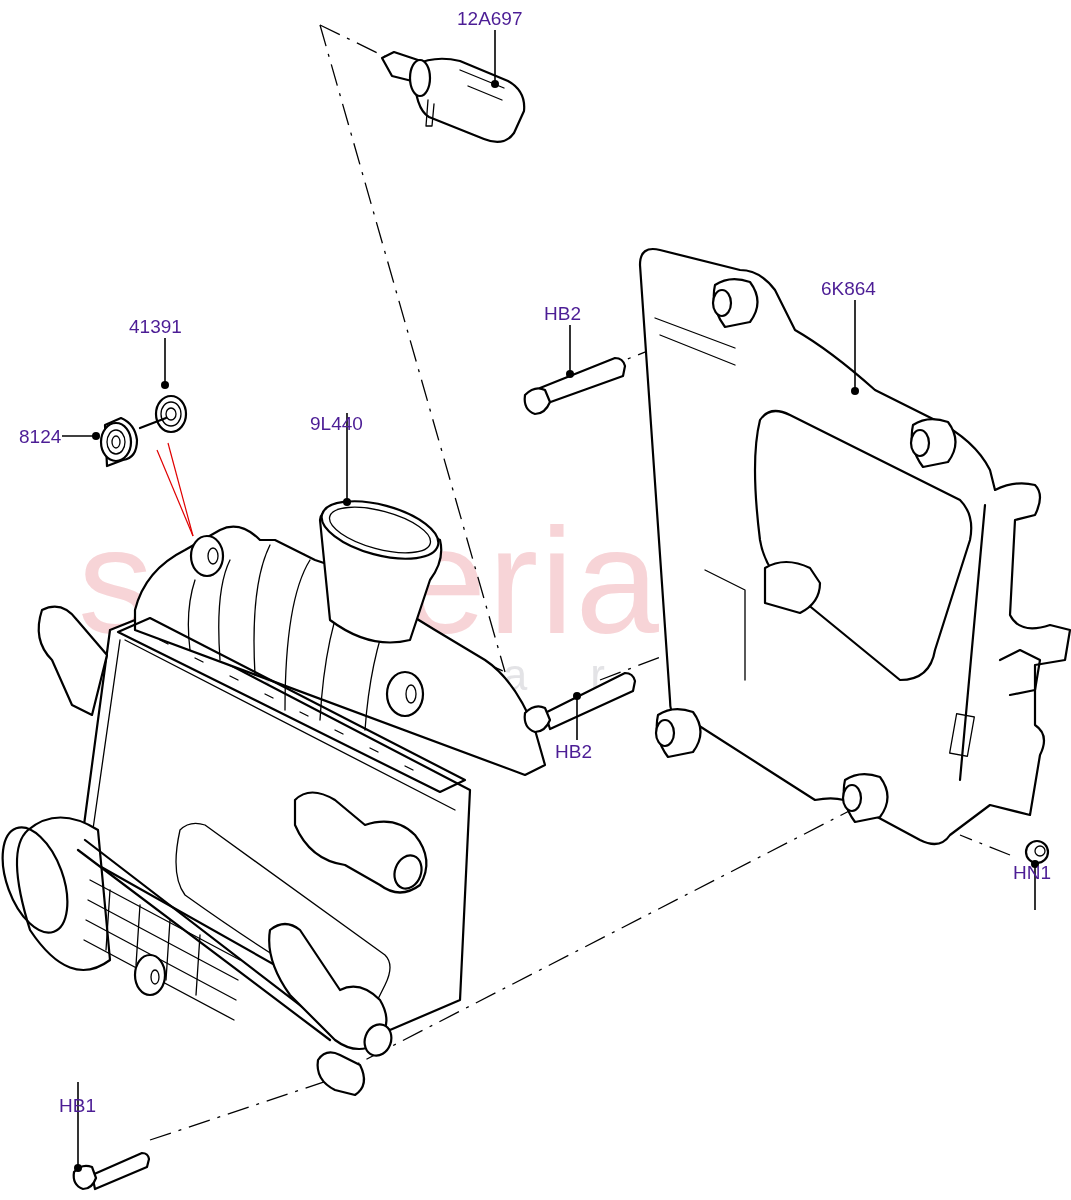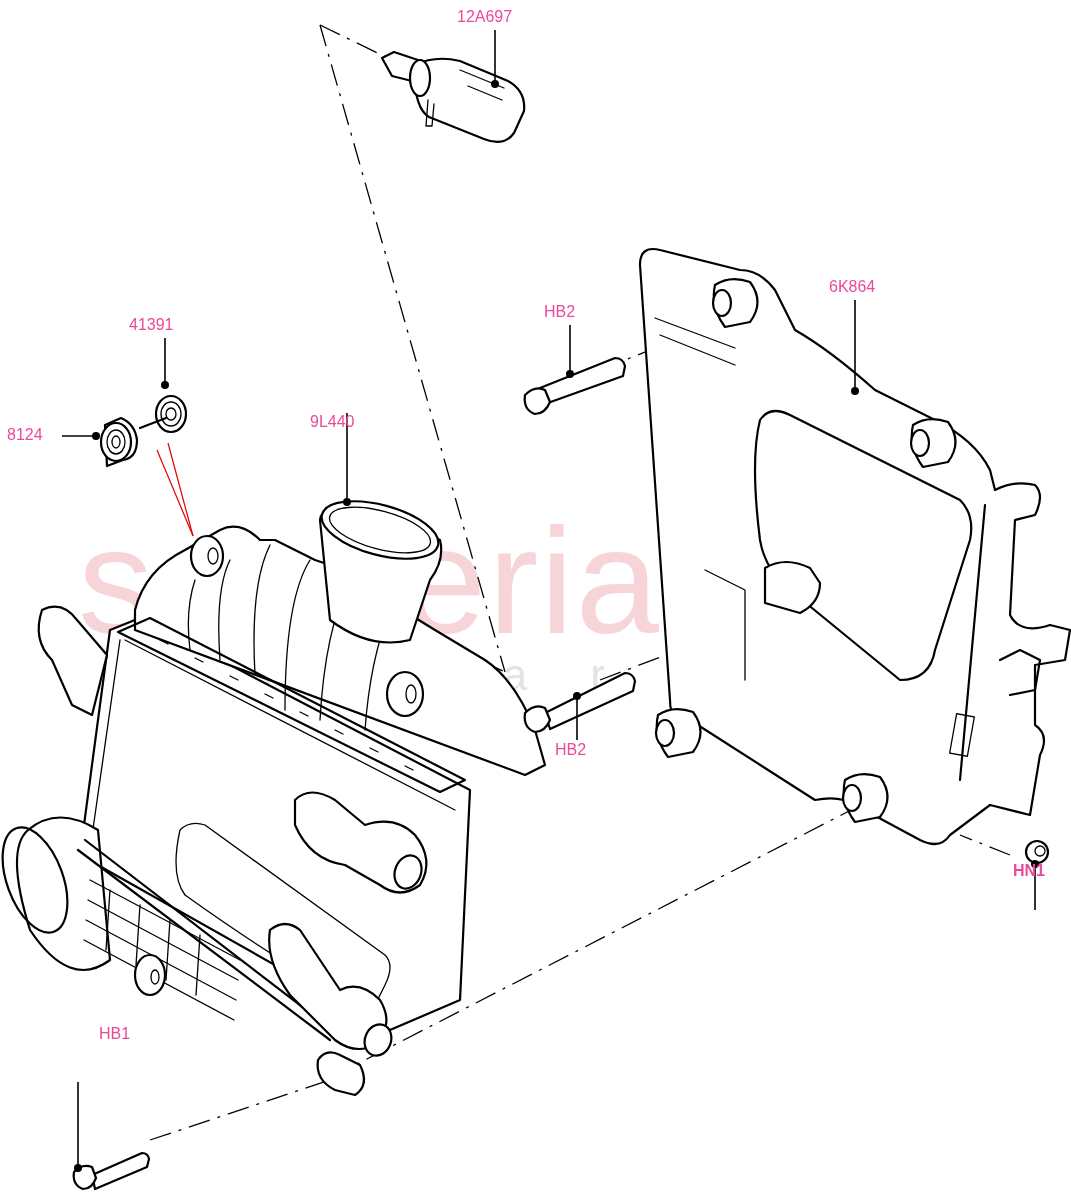--- a/index.html
+++ b/index.html
@@ -1,18 +1,18 @@
 <!DOCTYPE html>
 <html><head>
 <meta charset="utf-8">
 <style>
   html, body { margin:0; padding:0; background:#ffffff; }
   body { width:1071px; height:1200px; position:relative; overflow:hidden; font-family:"Liberation Sans", sans-serif; }
   .canvas { position:absolute; left:0; top:0; width:1071px; height:1200px; }
-  .label { position:absolute; color:#ec4899; font-size:16px; font-family:"Liberation Sans", sans-serif; line-height:1; white-space:nowrap; cursor:pointer; }
+  .label { position:absolute; color:#4c1d95; font-size:19px; font-family:"Liberation Sans", sans-serif; line-height:1; white-space:nowrap; cursor:pointer; }
   .wm-text { position:absolute; font-family:"Liberation Sans", sans-serif; pointer-events:none; }
   .wm-main { left:78px; top:495px; font-size:150px; color:#f7d4d7; letter-spacing:2px; font-weight:normal; }
   .wm-sub { left:90px; top:650px; font-size:44px; color:#e3e3e6; letter-spacing:63px; }
   svg .ln { fill:none; stroke:#000; stroke-width:2.2; stroke-linejoin:round; stroke-linecap:round; }
   svg .thin { fill:none; stroke:#000; stroke-width:1.3; stroke-linejoin:round; stroke-linecap:round; }
   svg .fillw { fill:#fff; stroke:#000; stroke-width:2.2; stroke-linejoin:round; }
   svg .dash { fill:none; stroke:#000; stroke-width:1.3; stroke-dasharray:22 8 3 8; }
   svg .leader { stroke:#000; stroke-width:1.6; }
   svg .red { stroke:#e00000; stroke-width:1.2; fill:none; }
   svg .dot { fill:#000; }
@@ -191,21 +191,21 @@
         <circle class="dot" cx="577" cy="696" r="4"></circle>
       <line class="leader" x1="1035" y1="864" x2="1035" y2="910"></line>
         <circle class="dot" cx="1035" cy="864" r="4"></circle>
       <line class="leader" x1="78" y1="1082" x2="78" y2="1168"></line>
         <circle class="dot" cx="78" cy="1168" r="4"></circle>
     </g>
   </svg>
 
   <div class="label" style="left:457px; top:9px;">12A697</div>
   <div class="label" style="left:129px; top:317px;">41391</div>
-  <div class="label" style="left:7px; top:427px;">8124</div>
+  <div class="label" style="left:19px; top:427px;">8124</div>
   <div class="label" style="left:310px; top:414px;">9L440</div>
   <div class="label" style="left:544px; top:304px;">HB2</div>
-  <div class="label" style="left:821px; top:279px;margin-left:8px;">6K864</div>
+  <div class="label" style="left:821px; top:279px;">6K864</div>
   <div class="label" style="left:555px; top:742px;">HB2</div>
-  <div class="label" style="left:1013px; top:863px;font-weight:bold;">HN1</div>
-  <div class="label" style="left:59px; top:1026px;margin-left:40px;">HB1</div>
+  <div class="label" style="left:1013px; top:863px;">HN1</div>
+  <div class="label" style="left:59px; top:1096px;">HB1</div>
 
 </div>
 
 </body></html>

